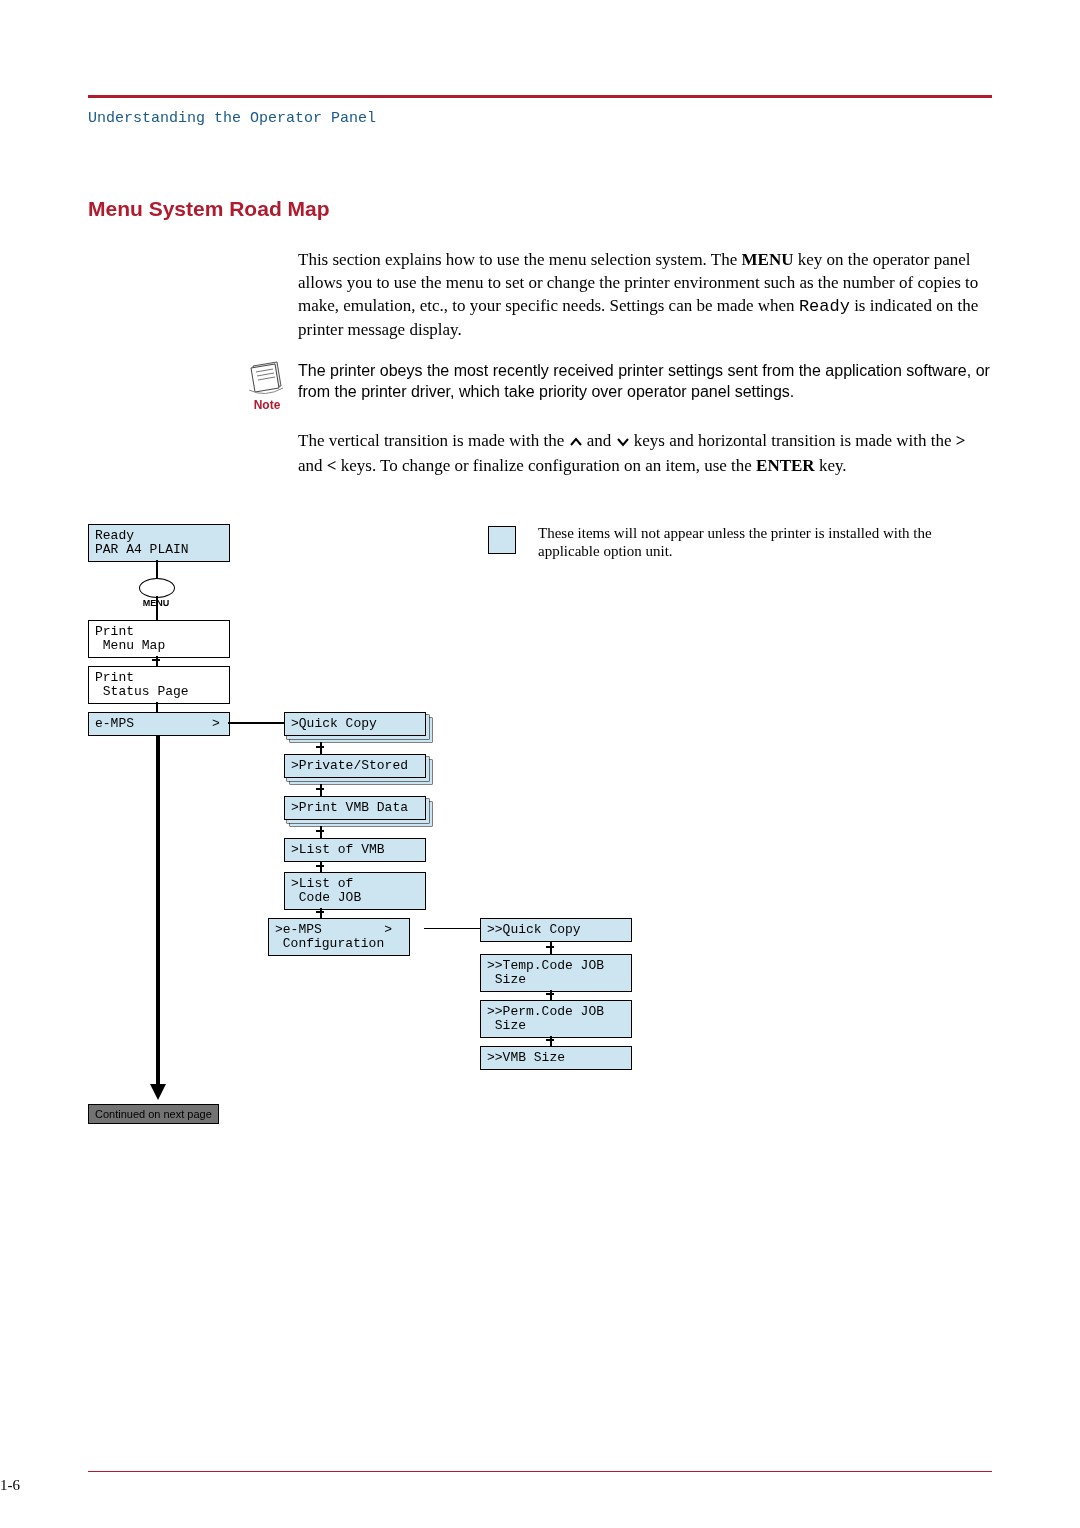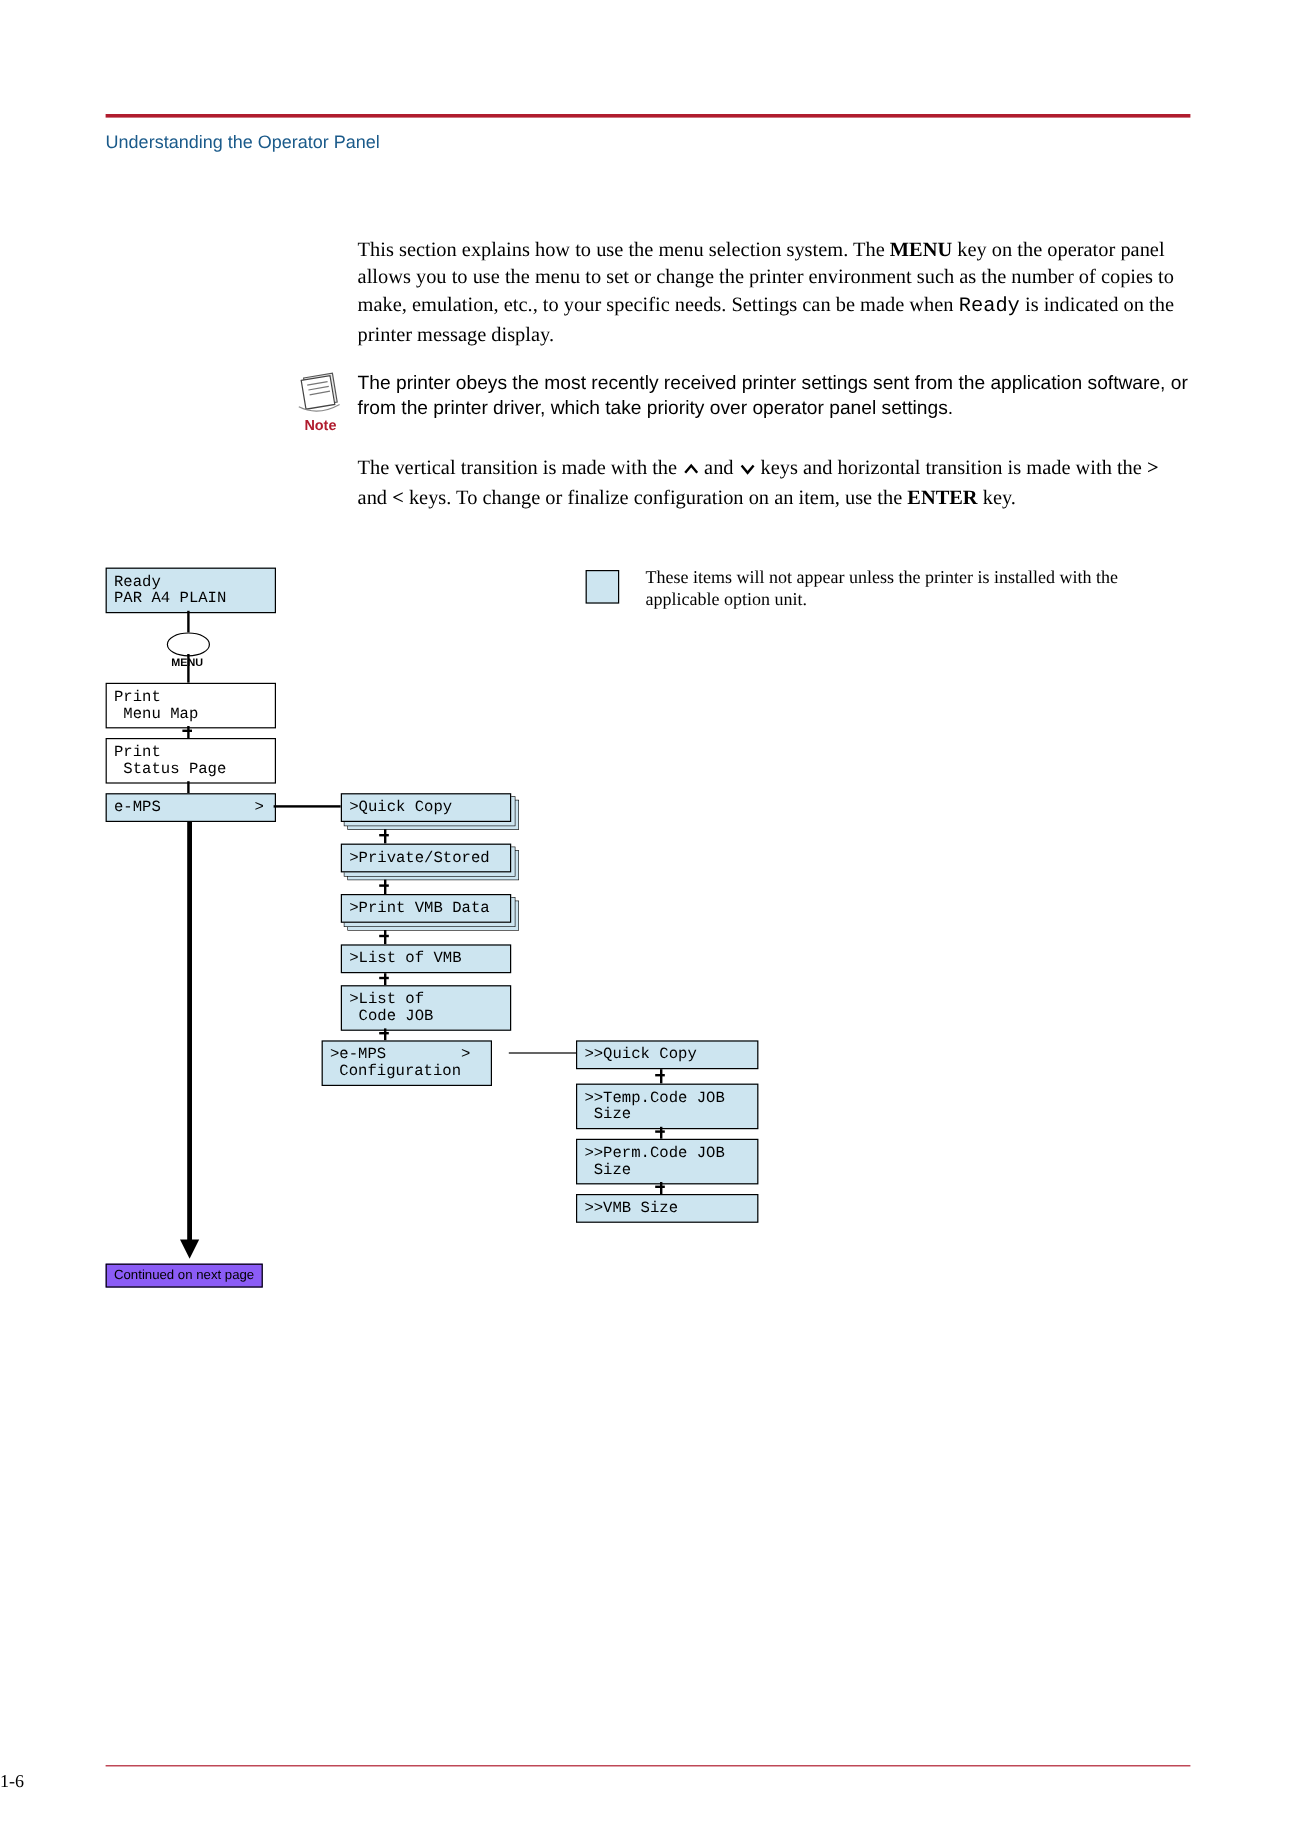--- a/index.html
+++ b/index.html
@@ -15,21 +15,21 @@
   .page {
     padding: 95px 88px 0 88px;
     position: relative;
   }
   .top-rule {
     border-top: 3px solid #b01c2e;
     margin-bottom: 12px;
   }
   .header-text {
     color: #1a5a8a;
-    font-family: Liberation Sans, sans-serif;
+    font-family: Liberation Mono, monospace;
     font-size: 15px;
     margin-bottom: 70px;
   }
   .section-title {
     color: #b01c2e;
     font-family: Arial, Helvetica, sans-serif;
     font-weight: bold;
     font-size: 21px;
     margin-bottom: 28px;
   }
@@ -105,21 +105,21 @@
     position:absolute;
     font-family: Arial, Helvetica, sans-serif;
     font-weight: bold;
     font-size: 9px;
     text-align:center;
     width:40px;
   }
   .continued-box {
     position:absolute;
     border:1px solid #000;
-    background:#8b5cf6;
+    background:#737373;
     font-family: Arial, Helvetica, sans-serif;
     font-size: 11px;
     padding: 3px 6px;
   }
   .legend-sq {
     position:absolute;
     width:26px; height:26px;
     background:#cde5f0;
     border:1px solid #000;
   }
@@ -157,20 +157,21 @@
     font-size:15px;
   }
 </style>
 </head>
 <body>
 
 <div class="page">
   <div class="top-rule"></div>
   <div class="header-text">Understanding the Operator Panel</div>
 
+  <div class="section-title">Menu System Road Map</div>
 
   <div class="body-col">
     <div class="para">
       <span>This section explains how to use the menu selection system. The </span><span class="bold">MENU</span><span> key on the operator panel allows you to use the menu to set or change the printer environment such as the number of copies to make, emulation, etc., to your specific needs. Settings can be made when </span><span class="mono">Ready</span><span> is indicated on the printer message display.</span>
     </div>
 
     <div class="note-row">
       <div class="note-icon-col">
         <span class="note-icon">
           <svg width="40" height="36" viewBox="0 0 40 36">

